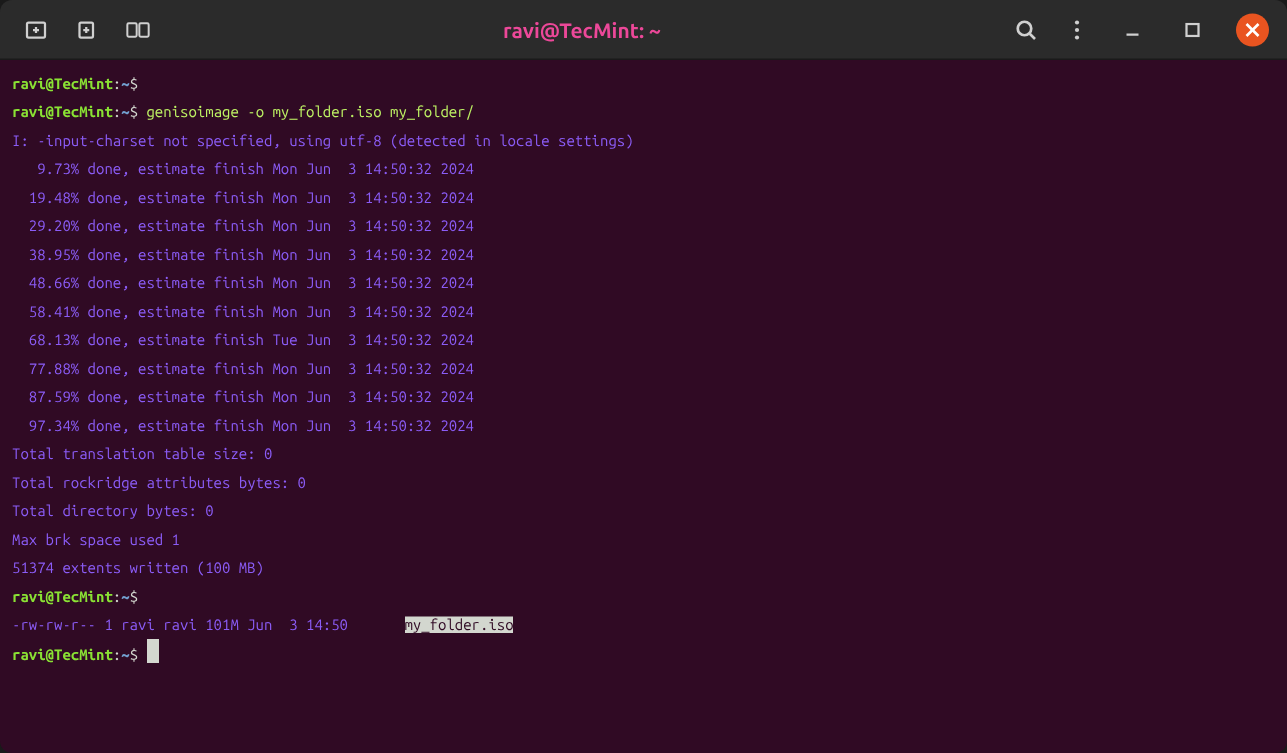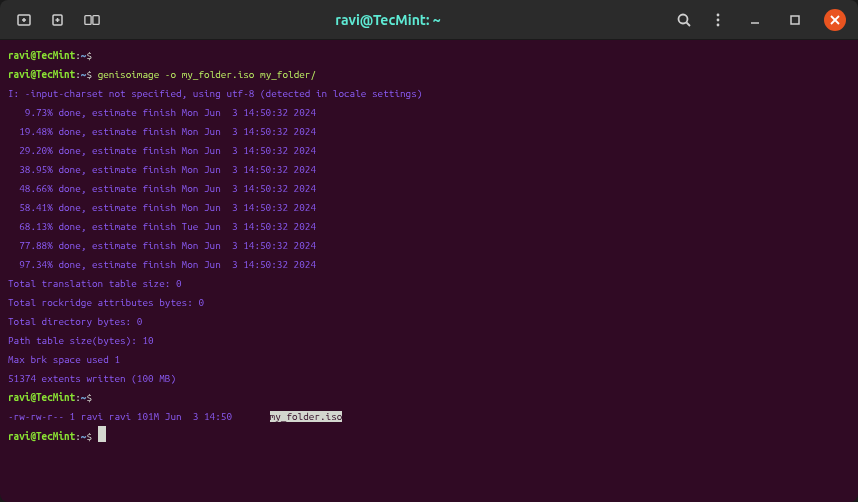--- a/index.html
+++ b/index.html
@@ -32,21 +32,21 @@
       width: 16px;
       height: 16px;
       display: flex;
       align-items: center;
       justify-content: center;
       color: #d0d0d0;
     }
     .titlebar-title {
       flex: 1;
       text-align: center;
-      color: #5eead4;
+      color: #ec4899;
       font-size: 14px;
       font-family: 'Ubuntu', sans-serif;
       font-weight: bold;
     }
     .titlebar-right {
       display: flex;
       gap: 18px;
       align-items: center;
       padding-right: 4px;
     }
@@ -175,23 +175,23 @@
   <div class="line"><span class="prompt-user">ravi@TecMint</span><span class="prompt-colon">:</span><span class="prompt-path">~</span><span class="prompt-dollar">$</span><span class="cmd"> genisoimage -o my_folder.iso my_folder/</span></div>
   <div class="line output">I: -input-charset not specified, using utf-8 (detected in locale settings)</div>
   <div class="line output">   9.73% done, estimate finish Mon Jun  3 14:50:32 2024</div>
   <div class="line output">  19.48% done, estimate finish Mon Jun  3 14:50:32 2024</div>
   <div class="line output">  29.20% done, estimate finish Mon Jun  3 14:50:32 2024</div>
   <div class="line output">  38.95% done, estimate finish Mon Jun  3 14:50:32 2024</div>
   <div class="line output">  48.66% done, estimate finish Mon Jun  3 14:50:32 2024</div>
   <div class="line output">  58.41% done, estimate finish Mon Jun  3 14:50:32 2024</div>
   <div class="line output">  68.13% done, estimate finish Tue Jun  3 14:50:32 2024</div>
   <div class="line output">  77.88% done, estimate finish Mon Jun  3 14:50:32 2024</div>
+  <div class="line output">  87.59% done, estimate finish Mon Jun  3 14:50:32 2024</div>
   <div class="line output">  97.34% done, estimate finish Mon Jun  3 14:50:32 2024</div>
   <div class="line output">Total translation table size: 0</div>
   <div class="line output">Total rockridge attributes bytes: 0</div>
   <div class="line output">Total directory bytes: 0</div>
-  <div class="line output">Path table size(bytes): 10</div>
   <div class="line output">Max brk space used 1</div>
   <div class="line output">51374 extents written (100 MB)</div>
   <div class="line"><span class="prompt-user">ravi@TecMint</span><span class="prompt-colon">:</span><span class="prompt-path">~</span><span class="prompt-dollar">$</span></div>
   <div class="line"><span class="output">-rw-rw-r-- 1 ravi ravi 101M Jun  3 14:50 </span><span class="highlight">my_folder.iso</span></div>
   <div class="line"><span class="prompt-user">ravi@TecMint</span><span class="prompt-colon">:</span><span class="prompt-path">~</span><span class="prompt-dollar">$</span><span> </span><span class="cursor"></span></div>
 </div>
 
 </body></html>

